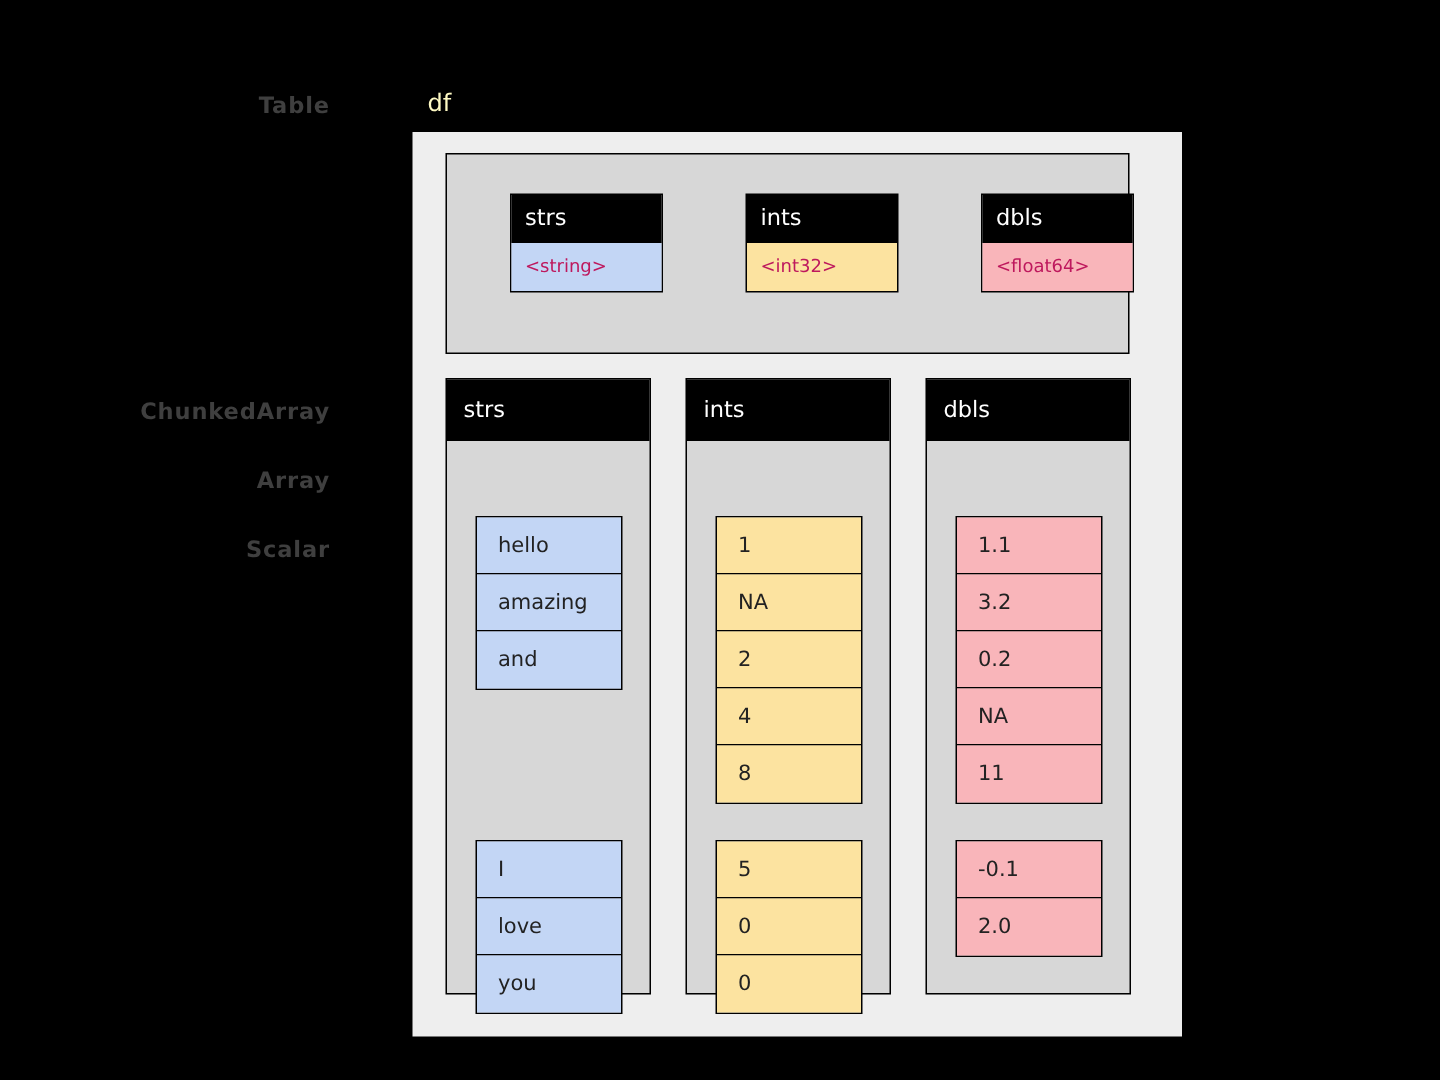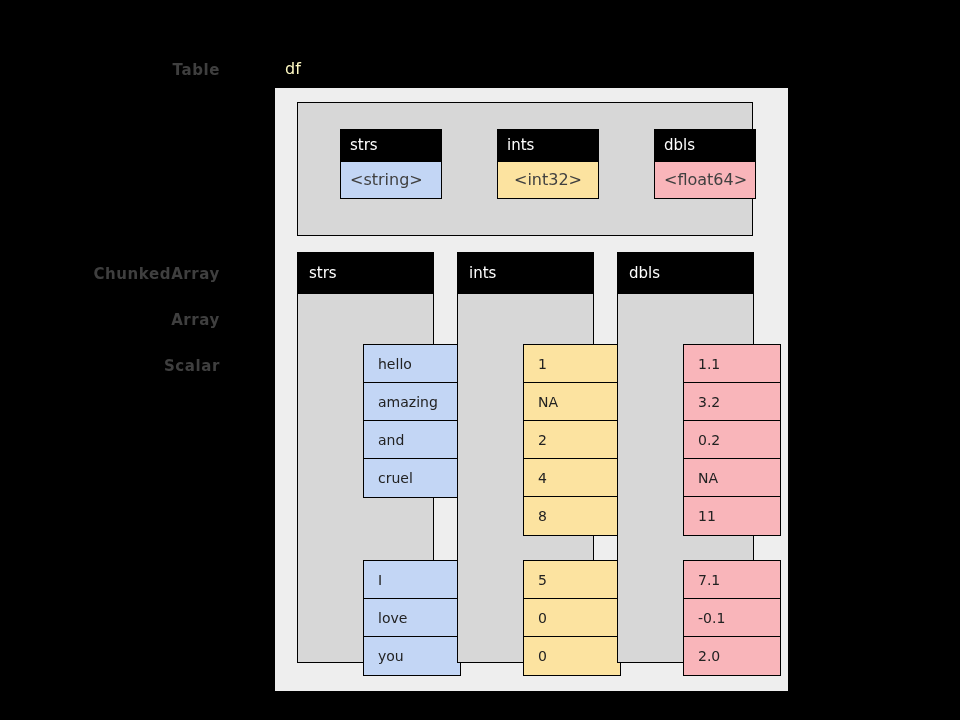--- a/index.html
+++ b/index.html
@@ -92,22 +92,22 @@
     box-sizing: border-box;
   }
   .schema-field .sf-name {
     background: #000000;
     color: #ffffff;
     font-size: 15px;
     padding: 7px 9px 8px 9px;
     line-height: 1.1;
   }
   .schema-field .sf-type {
-    font-size: 16px;
-    color: #404040;
+    font-size: 12px;
+    color: #be185d;
     padding: 9px 9px 10px 9px;
     line-height: 1.1;
   }
   #schema-field-0 { left: 42px; }
   #schema-field-1 { left: 199px; }
   #schema-field-2 { left: 356px; }
 
   
   .column-panel {
     position: absolute;
@@ -134,41 +134,40 @@
   .col-body {
     position: relative;
     padding: 0;
   }
   .chunk {
     position: absolute;
     left: 19px;
     width: 98px;
     border: 1px solid #000000;
     box-sizing: border-box;
-    margin-left: 46px;
   }
   .chunk-0 { top: 50px; }
   .chunk-1 { top: 266px; }
   .cell {
     height: 38px;
     line-height: 38px;
     font-size: 14px;
     color: #222222;
     padding-left: 14px;
     box-sizing: border-box;
     border-bottom: 1px solid #000000;
   }
   .cell:last-child { border-bottom: none; }
 
   .type-strs .cell { background: #c3d6f5; }
   .type-ints .cell { background: #fce3a0; }
   .type-dbls .cell { background: #f9b5ba; }
 
   .sf-type-strs { background: #c3d6f5; }
-  .sf-type-ints { background: #fce3a0; text-align: center; }
+  .sf-type-ints { background: #fce3a0; }
   .sf-type-dbls { background: #f9b5ba; }
 </style>
 </head>
 <body>
 
 <div id="stage">
 
   <div class="anno-label" id="label-table">Table</div>
   <div class="anno-label" id="label-chunked">ChunkedArray</div>
   <div class="anno-label" id="label-array">Array</div>
@@ -198,21 +197,20 @@
       </div>
     </div>
 
     <div class="column-panel type-strs" id="column-0">
       <div class="col-header">strs</div>
       <div class="col-body">
         <div class="chunk chunk-0">
           <div class="cell">hello</div>
           <div class="cell">amazing</div>
           <div class="cell">and</div>
-          <div class="cell">cruel</div>
         </div>
         <div class="chunk chunk-1">
           <div class="cell">I</div>
           <div class="cell">love</div>
           <div class="cell">you</div>
         </div>
       </div>
     </div>
 
     <div class="column-panel type-ints" id="column-1">
@@ -237,21 +235,20 @@
       <div class="col-header">dbls</div>
       <div class="col-body">
         <div class="chunk chunk-0">
           <div class="cell">1.1</div>
           <div class="cell">3.2</div>
           <div class="cell">0.2</div>
           <div class="cell">NA</div>
           <div class="cell">11</div>
         </div>
         <div class="chunk chunk-1">
-          <div class="cell">7.1</div>
           <div class="cell">-0.1</div>
           <div class="cell">2.0</div>
         </div>
       </div>
     </div>
 
   </div>
 </div>
 
 </body></html>

